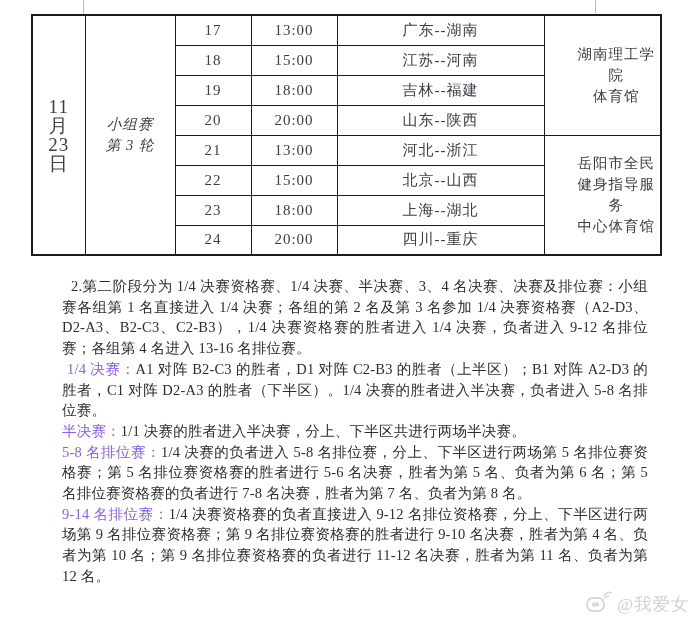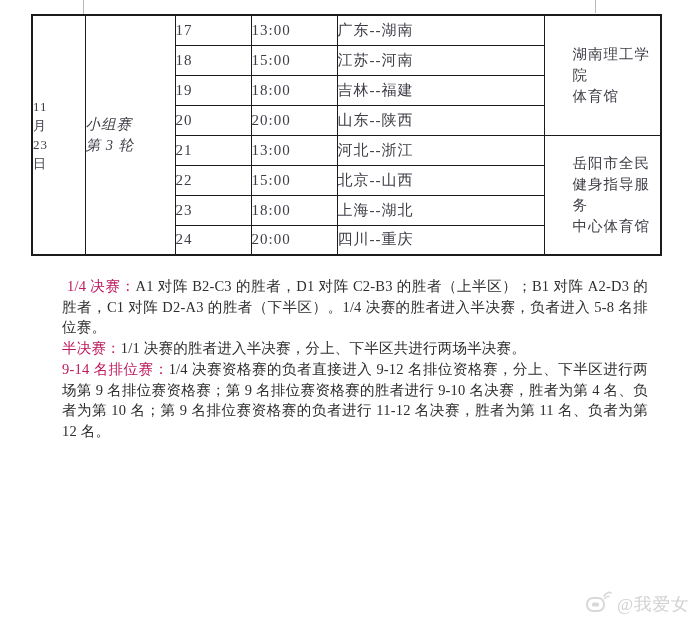--- a/index.html
+++ b/index.html
@@ -13,40 +13,40 @@
   .remnant.r2{left:595px;height:13px;}
 
   
   table.schedule{
     position:absolute;left:31px;top:14px;
     border-collapse:collapse;table-layout:fixed;
     border:2px solid #1b1b1b;
   }
   table.schedule td{
     border:1px solid #1b1b1b;
-    text-align:left;vertical-align:middle;
+    text-align:center;vertical-align:middle;
     color:#3d3d46;font-size:15px;letter-spacing:1px;
     padding:0;
   }
   table.schedule tr{height:30px;}
-  td.date-cell div{line-height:19px;font-size:13px;}
+  td.date-cell div{line-height:19px;font-size:19px;}
   td.stage-cell div{line-height:21px;font-size:14.5px;font-style:italic;}
   td.venue-cell div{line-height:21px;font-size:14.5px;padding-left:28px;}
   td.match-pairing{font-size:14.5px;}
 
   
   .rules{
     position:absolute;left:62px;top:276px;width:586px;
     font-size:14.5px;line-height:20.7px;color:#2d2d2d;
     text-align:justify;letter-spacing:0.2px;
   }
   .rules p{margin:0;padding:0;}
   .p-stage2{text-indent:9px;}
   .p-quarter{text-indent:5px;}
-  .plabel{color:#be185d;}
+  .plabel{color:#8b5cf6;}
 
   
   .watermark{
     position:absolute;left:584px;top:588px;width:110px;height:32px;
     display:flex;align-items:center;gap:3px;
     color:#d2d2d2;
     text-shadow:0 0 2px #ffffff;
     font-size:17.5px;letter-spacing:1px;white-space:nowrap;
   }
   .watermark svg{flex:0 0 auto;opacity:0.85;}
@@ -125,22 +125,24 @@
       </tr>
       <tr>
         <td>24</td>
         <td>20:00</td>
         <td class="match-pairing">四川--重庆</td>
       </tr>
     </tbody>
   </table>
 
   <div class="rules">
+    <p class="p-stage2"><span class="plabel"></span><span>2.第二阶段分为 1/4 决赛资格赛、1/4 决赛、半决赛、3、4 名决赛、决赛及排位赛：小组赛各组第 1 名直接进入 1/4 决赛；各组的第 2 名及第 3 名参加 1/4 决赛资格赛（A2-D3、D2-A3、B2-C3、C2-B3），1/4 决赛资格赛的胜者进入 1/4 决赛，负者进入 9-12 名排位赛；各组第 4 名进入 13-16 名排位赛。</span></p>
     <p class="p-quarter"><span class="plabel">1/4 决赛：</span><span>A1 对阵 B2-C3 的胜者，D1 对阵 C2-B3 的胜者（上半区）；B1 对阵 A2-D3 的胜者，C1 对阵 D2-A3 的胜者（下半区）。1/4 决赛的胜者进入半决赛，负者进入 5-8 名排位赛。</span></p>
     <p><span class="plabel">半决赛：</span><span>1/1 决赛的胜者进入半决赛，分上、下半区共进行两场半决赛。</span></p>
+    <p><span class="plabel">5-8 名排位赛：</span><span>1/4 决赛的负者进入 5-8 名排位赛，分上、下半区进行两场第 5 名排位赛资格赛；第 5 名排位赛资格赛的胜者进行 5-6 名决赛，胜者为第 5 名、负者为第 6 名；第 5 名排位赛资格赛的负者进行 7-8 名决赛，胜者为第 7 名、负者为第 8 名。</span></p>
     <p><span class="plabel">9-14 名排位赛：</span><span>1/4 决赛资格赛的负者直接进入 9-12 名排位资格赛，分上、下半区进行两场第 9 名排位赛资格赛；第 9 名排位赛资格赛的胜者进行 9-10 名决赛，胜者为第 4 名、负者为第 10 名；第 9 名排位赛资格赛的负者进行 11-12 名决赛，胜者为第 11 名、负者为第 12 名。</span></p>
 
   </div>
 
   <div class="watermark">
     <span>
       <svg width="30" height="26" viewBox="0 0 30 26" fill="none">
         <path d="M20 7 q4 -5 7 -3" stroke="#d2d2d2" stroke-width="1.6" stroke-linecap="round"></path>
         <path d="M20.5 9.5 q2.5 -3 4.5 -2" stroke="#d2d2d2" stroke-width="1.4" stroke-linecap="round"></path>
         <rect x="3" y="9" width="17" height="13" rx="6" stroke="#d2d2d2" stroke-width="2"></rect>

